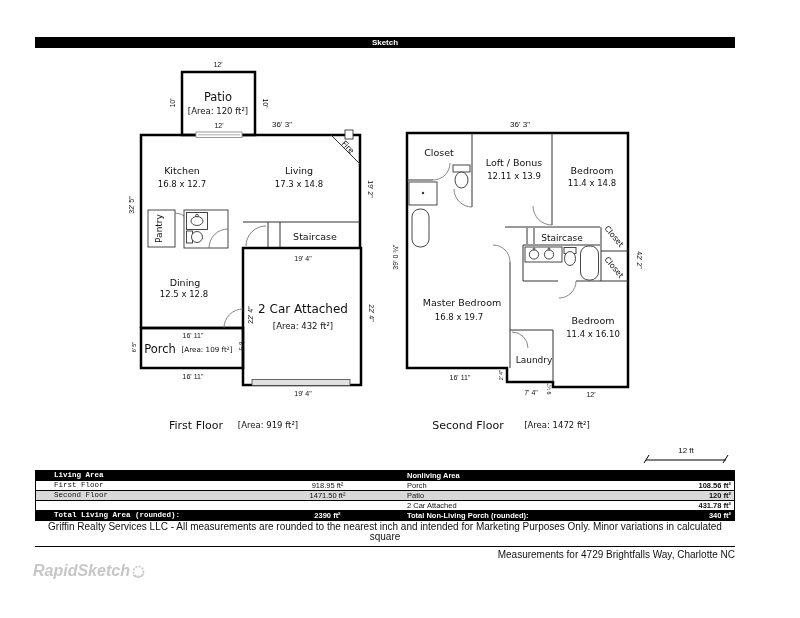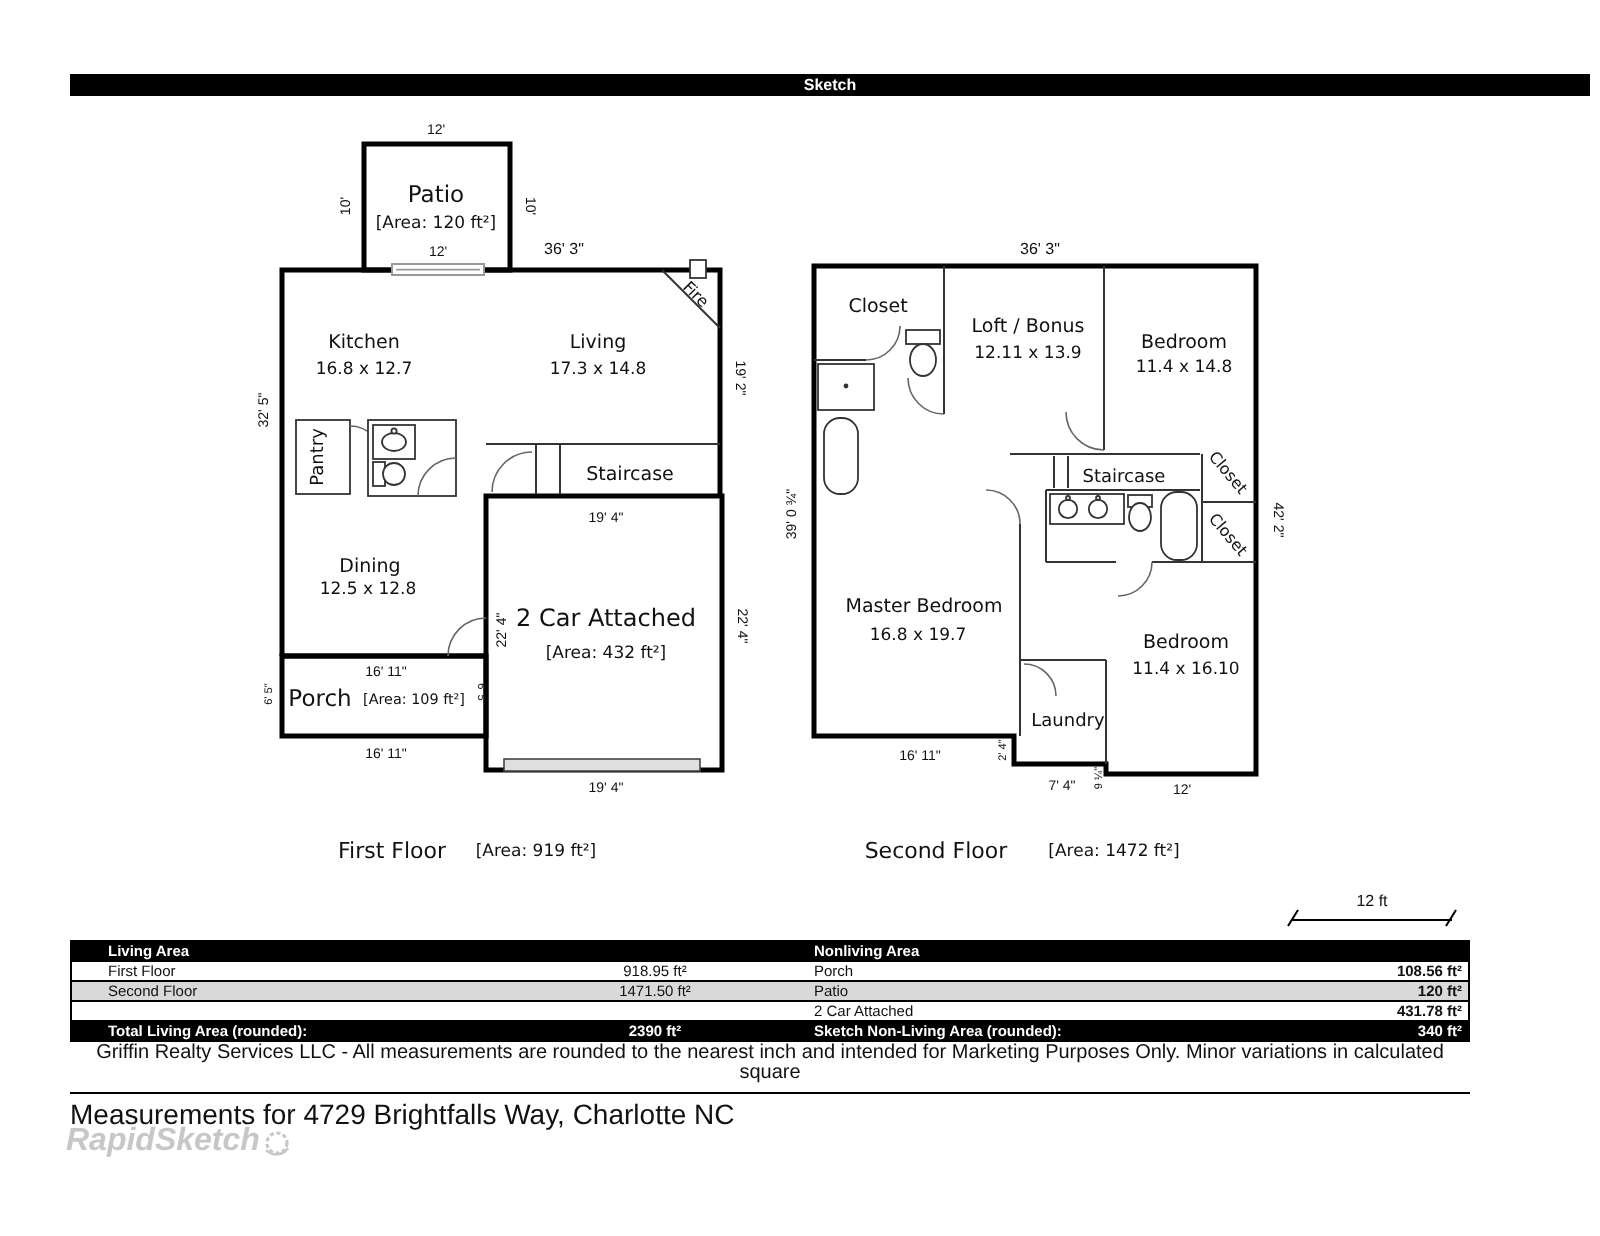--- a/index.html
+++ b/index.html
@@ -1,19 +1,19 @@
 <!DOCTYPE html>
 <html><head>
 <meta charset="utf-8">
 <style>
   html,body{margin:0;padding:0;background:#fff;}
   .page{position:relative;width:800px;height:618px;background:#ffffff;overflow:hidden;
         font-family:"Liberation Sans",sans-serif;color:#111;}
   .abs{position:absolute;}
-  .topbar{left:35px;top:37px;width:760px;height:11px;background:#000;color:#fff;
+  .topbar{left:35px;top:37px;width:700px;height:11px;background:#000;color:#fff;
           font-size:8px;font-weight:bold;text-align:center;line-height:11px;}
   svg text{fill:#111;}
   .mid{text-anchor:middle;}
   .dim{font-family:"Liberation Sans",sans-serif;font-size:7px;}
   .dim8{font-family:"Liberation Sans",sans-serif;font-size:8px;}
   .dimxs{font-family:"Liberation Sans",sans-serif;font-size:5.5px;}
   .room{font-family:"DejaVu Sans",sans-serif;font-size:9.5px;}
   .room9{font-family:"DejaVu Sans",sans-serif;font-size:9px;}
   .rsize{font-family:"DejaVu Sans",sans-serif;font-size:8.5px;}
   .big{font-family:"DejaVu Sans",sans-serif;font-size:11.5px;}
@@ -25,27 +25,27 @@
   .wall{stroke:#000;stroke-width:2.5;fill:none;}
   .wallf{stroke:#000;stroke-width:2.5;fill:#fff;}
   .thin{stroke:#333;stroke-width:1;fill:none;}
   .fix{stroke:#333;stroke-width:0.9;fill:#fff;}
   .arc{stroke:#666;stroke-width:0.8;fill:none;}
   .tbl{left:35px;top:470px;width:700px;border:1px solid #000;font-size:7.5px;box-sizing:border-box;}
   .trow{display:flex;height:9px;line-height:9.2px;background:#fff;}
   .trow.sep{border-top:1px solid #000;}
   .trow.dark{background:#000;color:#fff;font-weight:bold;}
   .trow.gray{background:#d9d9d9;}
-  .c1{width:200px;padding-left:18px;overflow:hidden;}
+  .c1{width:200px;padding-left:18px;overflow:hidden;font-family:Liberation Mono, monospace;}
   .c2{width:147px;text-align:center;}
   .c3{flex:1;padding-left:6px;overflow:hidden;}
   .c4{width:140px;text-align:right;padding-right:3px;font-weight:bold;}
   .disc{left:35px;top:522px;width:700px;text-align:center;font-size:10px;line-height:10px;}
   .hline{left:35px;top:546px;width:700px;height:0;border-top:1px solid #000;}
-  .meas{left:35px;top:549px;width:700px;text-align:left;font-size:14px;}
+  .meas{left:35px;top:549px;width:700px;text-align:right;font-size:10px;}
   .logo{left:33px;top:562px;color:#c7c7c7;font-style:italic;font-weight:bold;font-size:16px;
         display:flex;align-items:center;gap:1px;}
 </style>
 </head>
 <body>
 
 <div class="page">
 
   <div class="abs topbar">
     <span>Sketch</span>
@@ -212,21 +212,21 @@
     </div>
     <div class="trow sep">
       <div class="c1"></div>
       <div class="c2"></div>
       <div class="c3">2 Car Attached</div>
       <div class="c4">431.78 ft²</div>
     </div>
     <div class="trow sep dark">
       <div class="c1">Total Living Area (rounded):</div>
       <div class="c2">2390 ft²</div>
-      <div class="c3">Sketch Non-Living Area (rounded):</div>
+      <div class="c3">Total Non-Living Porch (rounded):</div>
       <div class="c4">340 ft²</div>
     </div>
   </div>
 
   <div class="abs disc">
     <div>Griffin Realty Services LLC - All measurements are rounded to the nearest inch and intended for Marketing Purposes Only.  Minor variations in calculated square</div>
   </div>
   <div class="abs hline"></div>
   <div class="abs meas">Measurements for 4729 Brightfalls Way, Charlotte NC</div>
 

